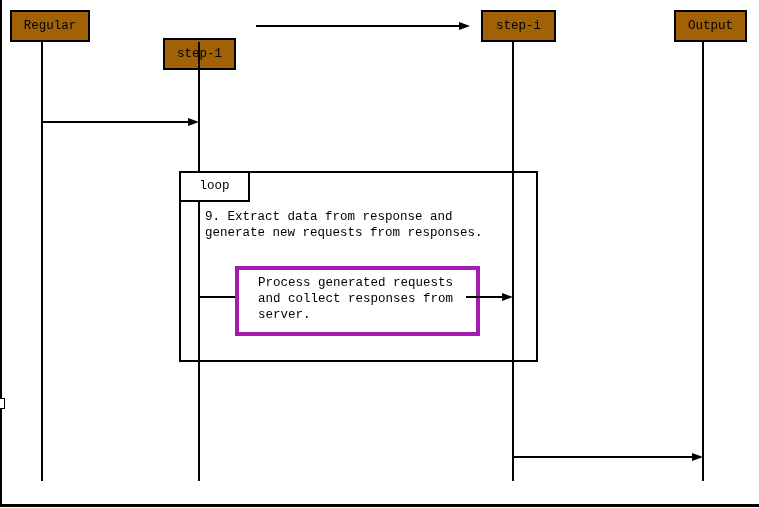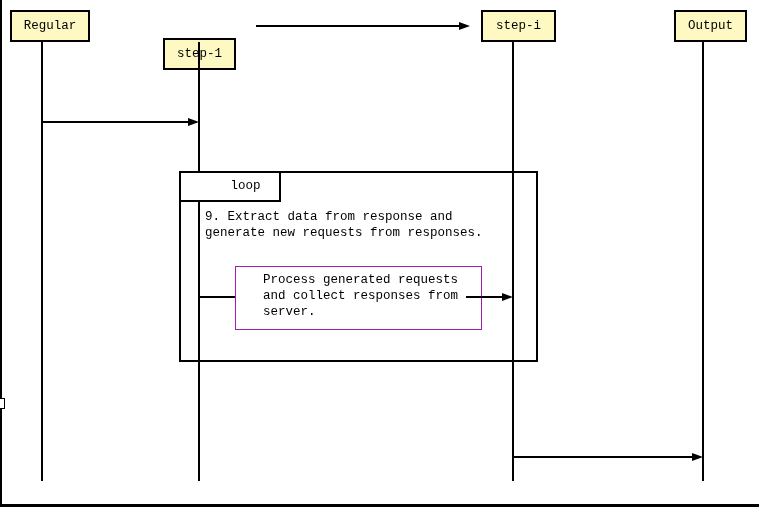--- a/index.html
+++ b/index.html
@@ -7,47 +7,46 @@
     position:relative;
     width:759px;height:508px;
     background:#ffffff;
     font-family:"Liberation Mono","DejaVu Sans Mono",monospace;
     font-size:12.5px;line-height:16px;color:#000000;
     overflow:hidden;
   }
   .box{
     position:absolute;
     border:2px solid #000000;
-    background:#fef9c3;
+    background:#a16207;
     text-align:center;
     height:28px;line-height:28px;
     white-space:nowrap;
   }
   .lifeline{position:absolute;width:2px;background:#000000;}
   .hline{position:absolute;height:2px;background:#000000;}
   .arrowhead-right{
     position:absolute;width:0;height:0;
     border-top:4px solid transparent;
     border-bottom:4px solid transparent;
     border-left:11px solid #000000;
   }
   .note{position:absolute;white-space:pre-line;}
   .frame{position:absolute;border:2px solid #000000;background:transparent;}
   .loop-title{
     position:absolute;left:179px;top:171px;
     width:67px;height:27px;line-height:27px;
     border:2px solid #000000;background:#ffffff;
     text-align:center;
-    padding-left:31px;
   }
   .process-box{
     position:absolute;left:235px;top:266px;
     width:209px;height:52px;
-    border:1px solid #a21caf;background:#ffffff;
-    padding:5px 9px 5px 27px;
+    border:4px solid #a21caf;background:#ffffff;
+    padding:5px 9px 5px 19px;
     white-space:pre-line;
   }
   .edge{position:absolute;background:#000000;}
   .notch{
     position:absolute;left:-1px;top:398px;
     width:4px;height:9px;
     background:#ffffff;border:1px solid #000000;
   }
 </style>
 </head>

